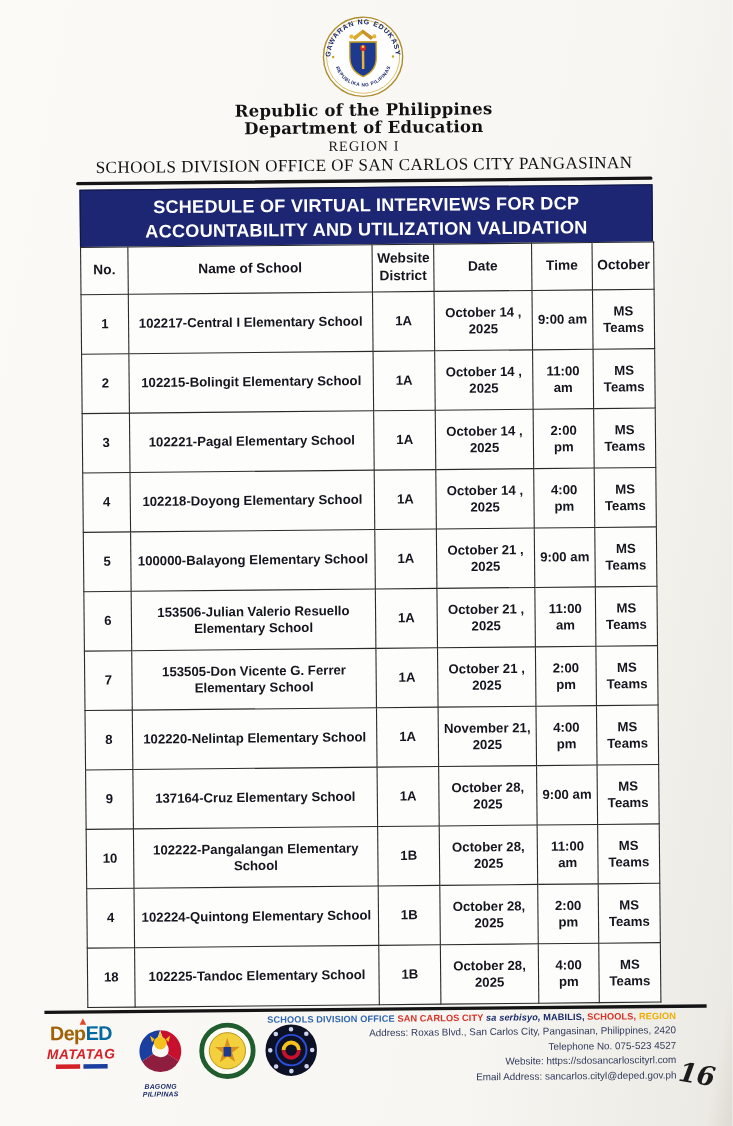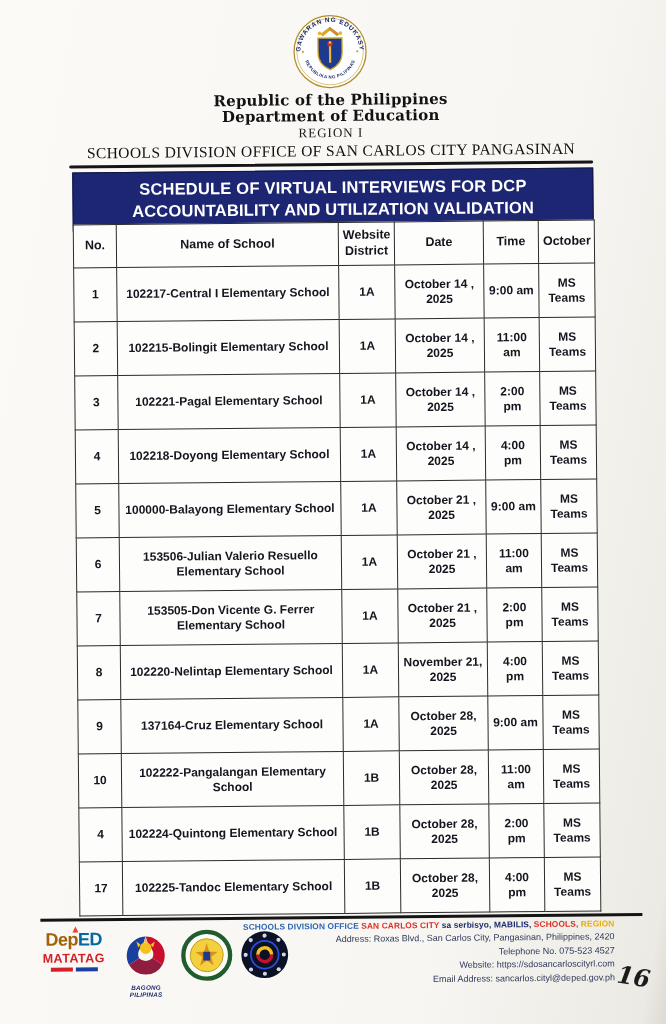--- a/index.html
+++ b/index.html
@@ -49,31 +49,31 @@
   .preline{white-space:pre-line;}
   
   .footer-rule{position:absolute;top:916px;left:36px;width:602px;height:2.6px;background:#141414;}
   .logos{position:absolute;top:928px;left:36px;width:250px;height:80px;}
   .logo{position:absolute;top:0;}
   .deped-logo{left:0;width:66px;text-align:center;}
   .deped-word{font-size:18px;font-weight:800;letter-spacing:-0.5px;line-height:1;}
   .deped-blue{color:#a16207;}
   .deped-red{color:#0369a1;}
   .deped-flame{position:absolute;left:30px;top:-6px;font-size:10px;color:#e8442a;}
-  .matatag{font-size:12.5px;font-weight:800;color:#d42027;letter-spacing:.5px;margin-top:3px;}
+  .matatag{font-size:12.5px;font-weight:800;color:#d42027;letter-spacing:.5px;margin-top:3px;font-style:italic;}
   .stripes{margin-top:2px;display:flex;gap:3px;justify-content:center;align-items:center;}
   .stripe{height:4px;width:22px;}
   .stripe.r{background:#d42027;} .stripe.b{background:#1b3f9e;}
   .bp-logo{left:74px;width:62px;text-align:center;}
   .bp-caption{font-size:6.3px;font-weight:800;font-style:italic;color:#1b2a6b;letter-spacing:.2px;margin-top:0px;}
   .sdo-logo{left:140px;} .dark-logo{left:198px;}
   .f-text{position:absolute;top:920px;right:56px;width:380px;text-align:right;}
   .tagline{font-size:8.4px;font-weight:700;letter-spacing:.1px;line-height:1.5;white-space:nowrap;}
   .t-blue{color:#2f66b3;} .t-red{color:#d93025;text-align:center;} .t-navy{color:#1b2a6b;}
-  .t-italic{} .t-gold{color:#f0ad00;}
+  .t-italic{font-style:italic;} .t-gold{color:#f0ad00;}
   .f-line{font-size:9px;color:#2f3a5a;line-height:1.55;}
   .page-num{
     position:absolute;right:16px;top:962px;
     font-family:"DejaVu Serif",serif;font-style:italic;font-weight:600;
     font-size:24px;color:#1c1c1c;transform:rotate(9deg);
   }
 </style>
 </head>
 <body>
 
@@ -254,21 +254,21 @@
         <td class="cell-school">102224-Quintong Elementary School</td>
         <td>1B</td>
         <td class="preline">October 28,
 2025</td>
         <td class="preline">2:00
 pm</td>
         <td class="preline">MS
 Teams</td>
       </tr>
       <tr>
-        <td>17</td>
+        <td>18</td>
         <td class="cell-school">102225-Tandoc Elementary School</td>
         <td>1B</td>
         <td class="preline">October 28,
 2025</td>
         <td class="preline">4:00
 pm</td>
         <td class="preline">MS
 Teams</td>
       </tr>
     </tbody>

